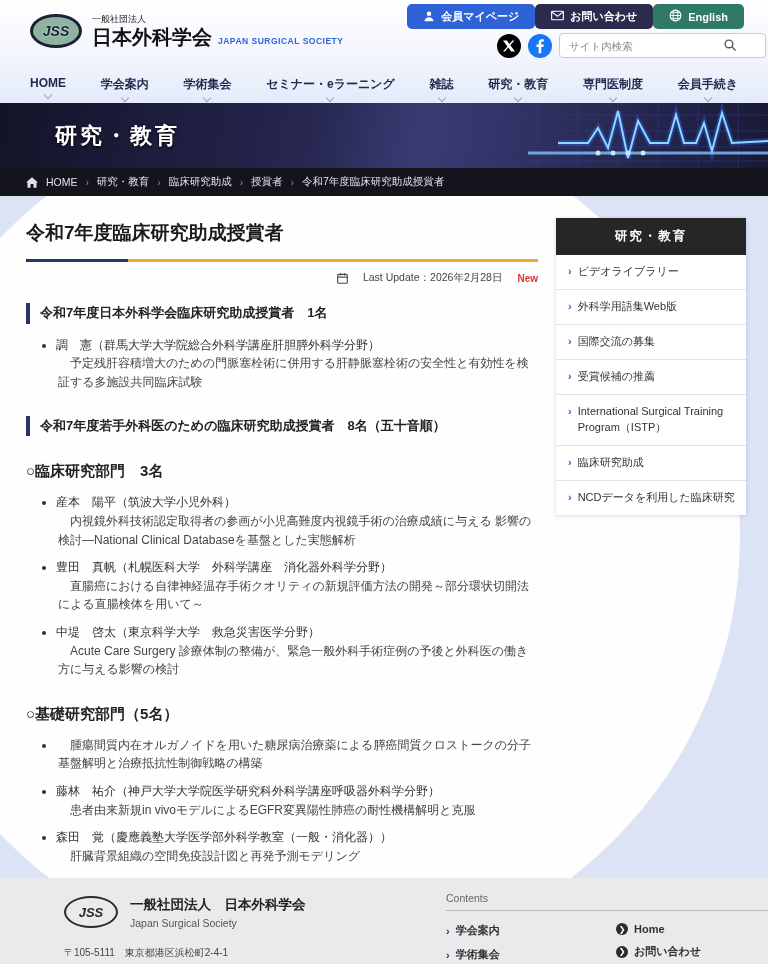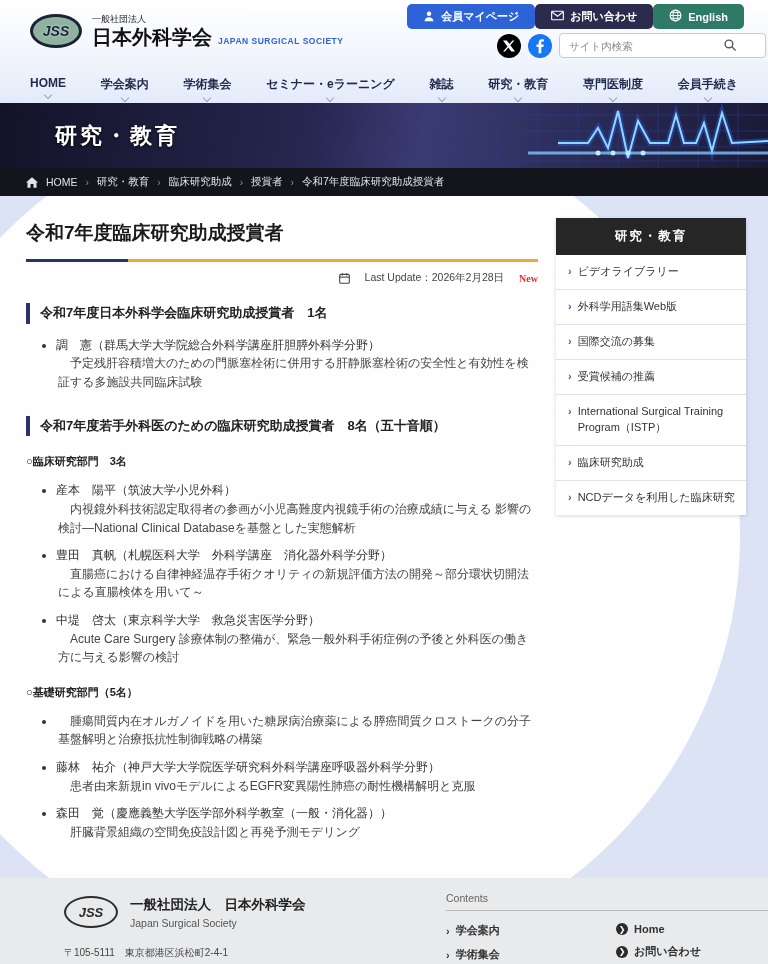--- a/index.html
+++ b/index.html
@@ -54,25 +54,25 @@
 
   
   .main { position:absolute; top:196px; left:0; width:768px; height:682px; background:#dbe3f5; overflow:hidden; }
   .bg-circle { position:absolute; width:860px; height:860px; border-radius:50%; background:#fefeff;
                left:-120px; top:-90px; }
   .content { position:absolute; left:26px; top:24px; width:512px; z-index:2; }
   .page-title { font-size:19px; font-weight:bold; color:#1b1b1b; margin-bottom:13px; }
   .divider { height:3px; background:linear-gradient(to right,#1f3864 0 20%,#f0a832 20% 100%); }
   .last-update { margin-top:9px; margin-bottom:18px; text-align:right; font-size:10.5px; color:#444;
                  display:flex; justify-content:flex-end; align-items:center; gap:15px; }
-  .new-badge { color:#e03131; font-weight:bold; font-size:10px;font-family:Liberation Serif, serif; }
+  .new-badge { color:#e03131; font-weight:bold; font-size:10px; }
   .bar-heading { border-left:4px solid #2b3467; padding-left:10px; font-size:13px; font-weight:bold;
                  color:#222; line-height:1.6; margin-top:24px; }
   .bar-heading.first { margin-top:0; }
-  .sub-heading { font-size:11px; font-weight:bold; color:#222; margin-top:18px; }
+  .sub-heading { font-size:15px; font-weight:bold; color:#222; margin-top:26px; }
   ul.entries { margin:12px 0 0 0; padding-left:30px; }
   ul.entries li { font-size:12px; color:#333; margin-bottom:9px; line-height:1.55; }
   .entry-title { color:#444; padding-left:2px; text-indent:1em; }
 
   
   .sidebar { position:absolute; left:556px; top:22px; width:190px; z-index:3;
              box-shadow:0 1px 4px rgba(40,50,90,.18); background:#fff; }
   .sidebar-header { background:#262626; color:#fff; font-size:12.5px; font-weight:bold;
                     text-align:center; padding:10px 0; letter-spacing:2px; }
   .sidebar-item { background:#fff; border-bottom:1px solid #e2e2e2; padding:9px 10px 9px 12px;

